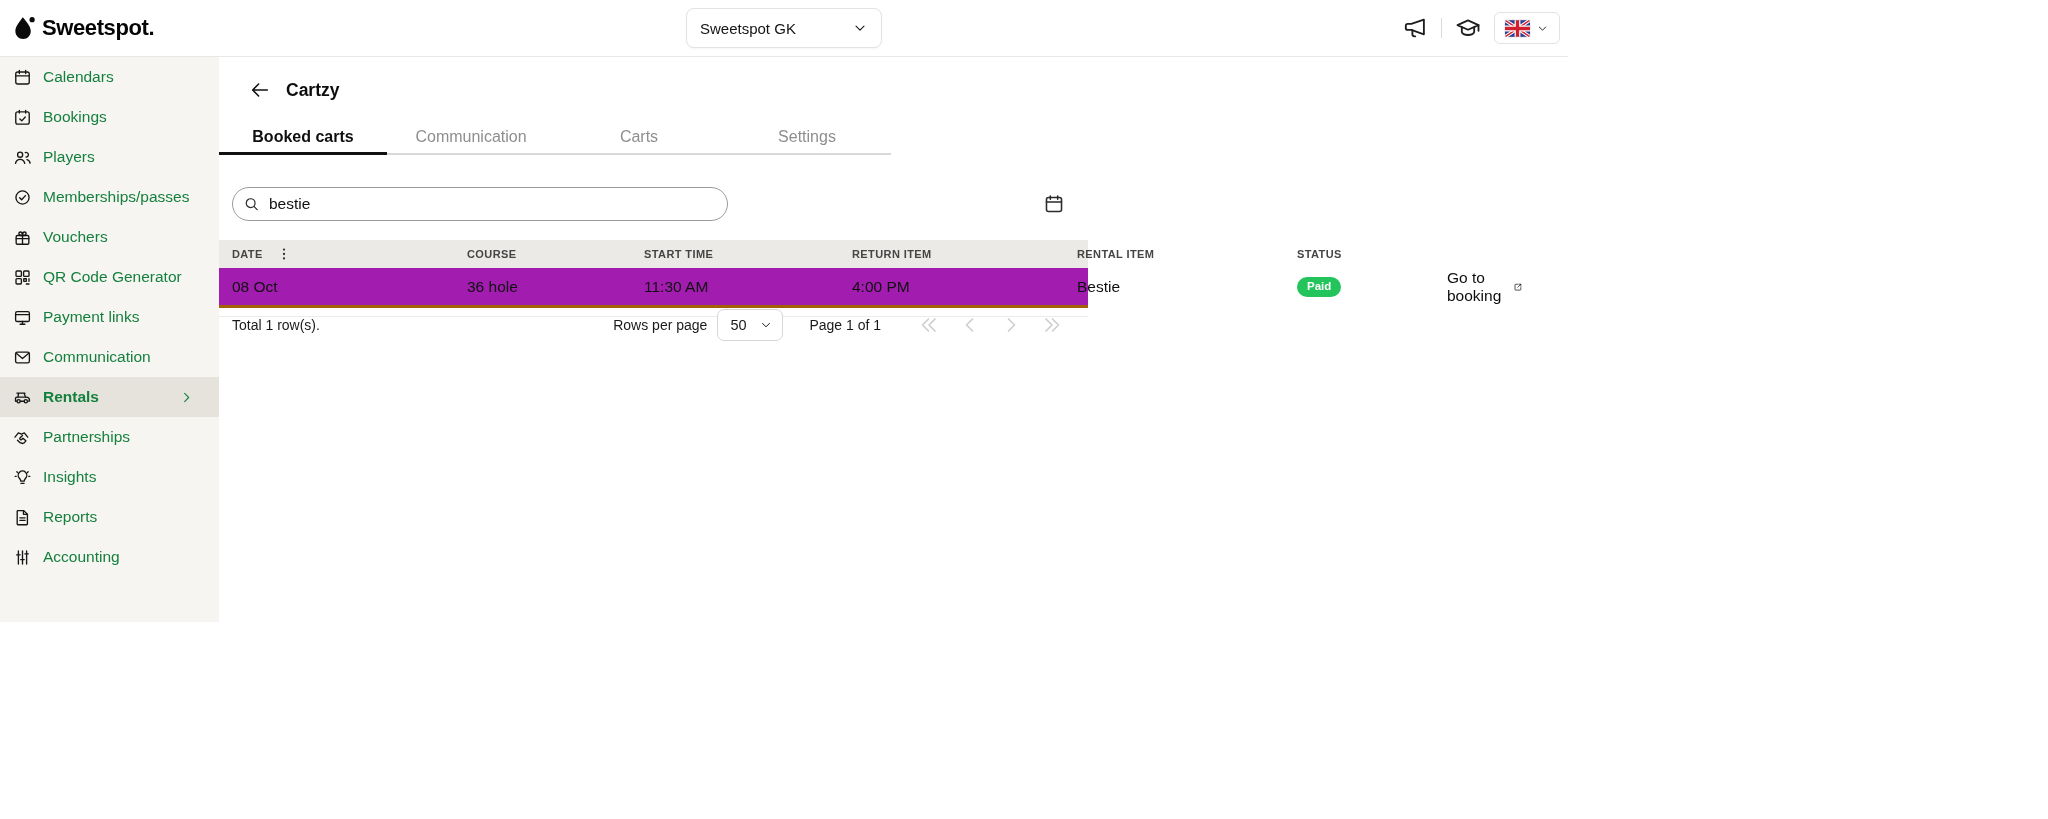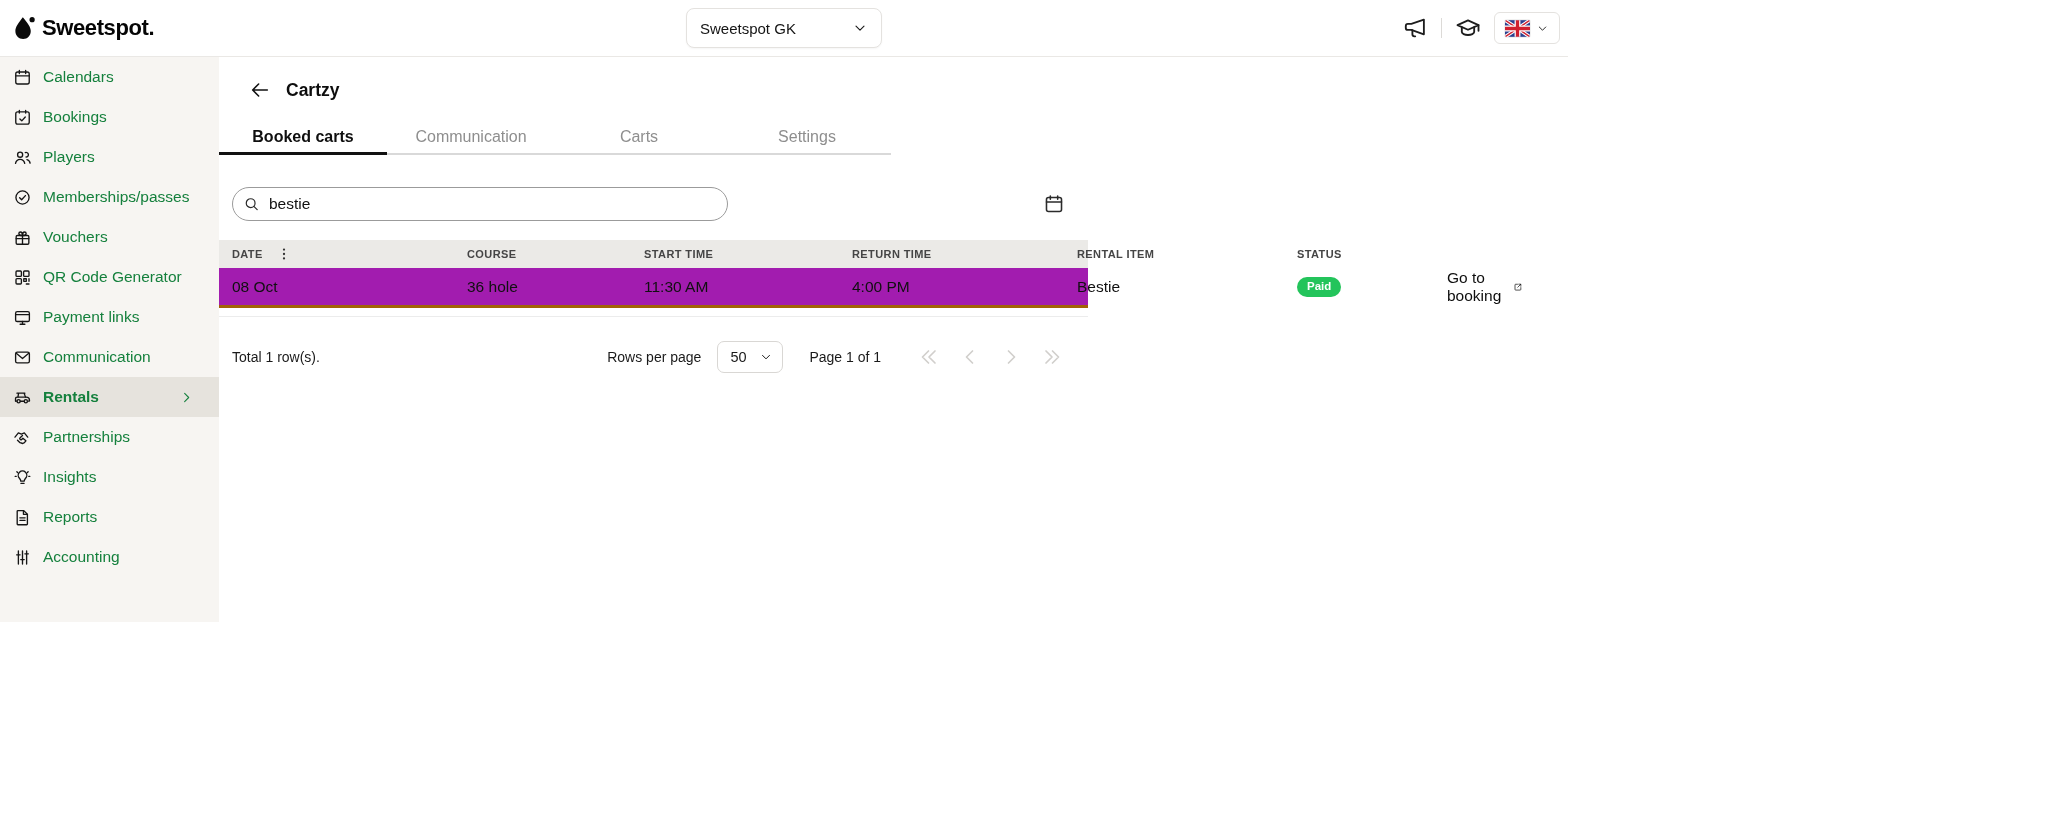--- a/index.html
+++ b/index.html
@@ -74,25 +74,25 @@
     letter-spacing:.4px; }
   .th { display:flex; align-items:center; }
   .kebab { width:16px; height:16px; margin-left:13px; color:#333; cursor:pointer; }
   .trow { height:40px; font-size:15.5px; color:#101010; border-bottom:3px solid #a16207; background:#a21caf; }
   .table-end { height:9px; border-bottom:1px solid #ececec; }
   .badge { display:inline-block; background:#23c45b; color:#fff; font-size:11.5px; font-weight:700;
     padding:3px 10px 4px; border-radius:11px; line-height:1.2; }
   .action-cell { display:flex; justify-content:flex-end; align-items:center; gap:6px; cursor:pointer; color:#0d0d0d; }
   .action-cell .ext { width:16px; height:16px; }
 
-  .tfooter { position:absolute; top:282px; left:13px; right:24px; height:36px;
+  .tfooter { position:absolute; top:250px; left:13px; right:24px; height:36px;
     display:flex; align-items:center; font-size:14px; color:#1a1a1a; }
   .tfooter .total { margin-right:auto; }
   .rpp-label { color:#1a1a1a; }
-  .rpp-select { margin-left:16px; width:66px; height:32px; border:1px solid #d9d7d4; border-radius:7px;
+  .rpp-select { margin-left:10px; width:66px; height:32px; border:1px solid #d9d7d4; border-radius:7px;
     display:flex; align-items:center; justify-content:space-between; padding:0 9px 0 12px;
     font-size:14.5px; cursor:pointer; background:#fff; }
   .rpp-select .chev { width:14px; height:14px; }
   .page-info { margin-left:26px; }
   .pager { margin-left:36px; display:flex; align-items:center; gap:17px; }
   .pager-btn { width:24px; height:24px; color:#d1cfcc; background:none; border:none; padding:0; cursor:default; }
   .pager-btn svg { width:100%; height:100%; }
 </style>
 </head>
 <body>
@@ -304,21 +304,21 @@
         <div class="th">
           <span>DATE</span>
           <svg class="kebab" viewBox="0 0 24 24">
             <circle cx="12" cy="5.4" r="1.7" fill="currentColor"></circle>
             <circle cx="12" cy="12" r="1.7" fill="currentColor"></circle>
             <circle cx="12" cy="18.6" r="1.7" fill="currentColor"></circle>
           </svg>
         </div>
         <div class="th">COURSE</div>
         <div class="th">START TIME</div>
-        <div class="th">RETURN TIME</div>
+        <div class="th">RETURN ITEM</div>
         <div class="th">RENTAL ITEM</div>
         <div class="th">STATUS</div>
         <div class="th"></div>
       </div>
 
       <div class="tgrid trow">
         <div>08 Oct</div>
         <div>36 hole</div>
         <div>11:30 AM</div>
         <div>4:00 PM</div>

